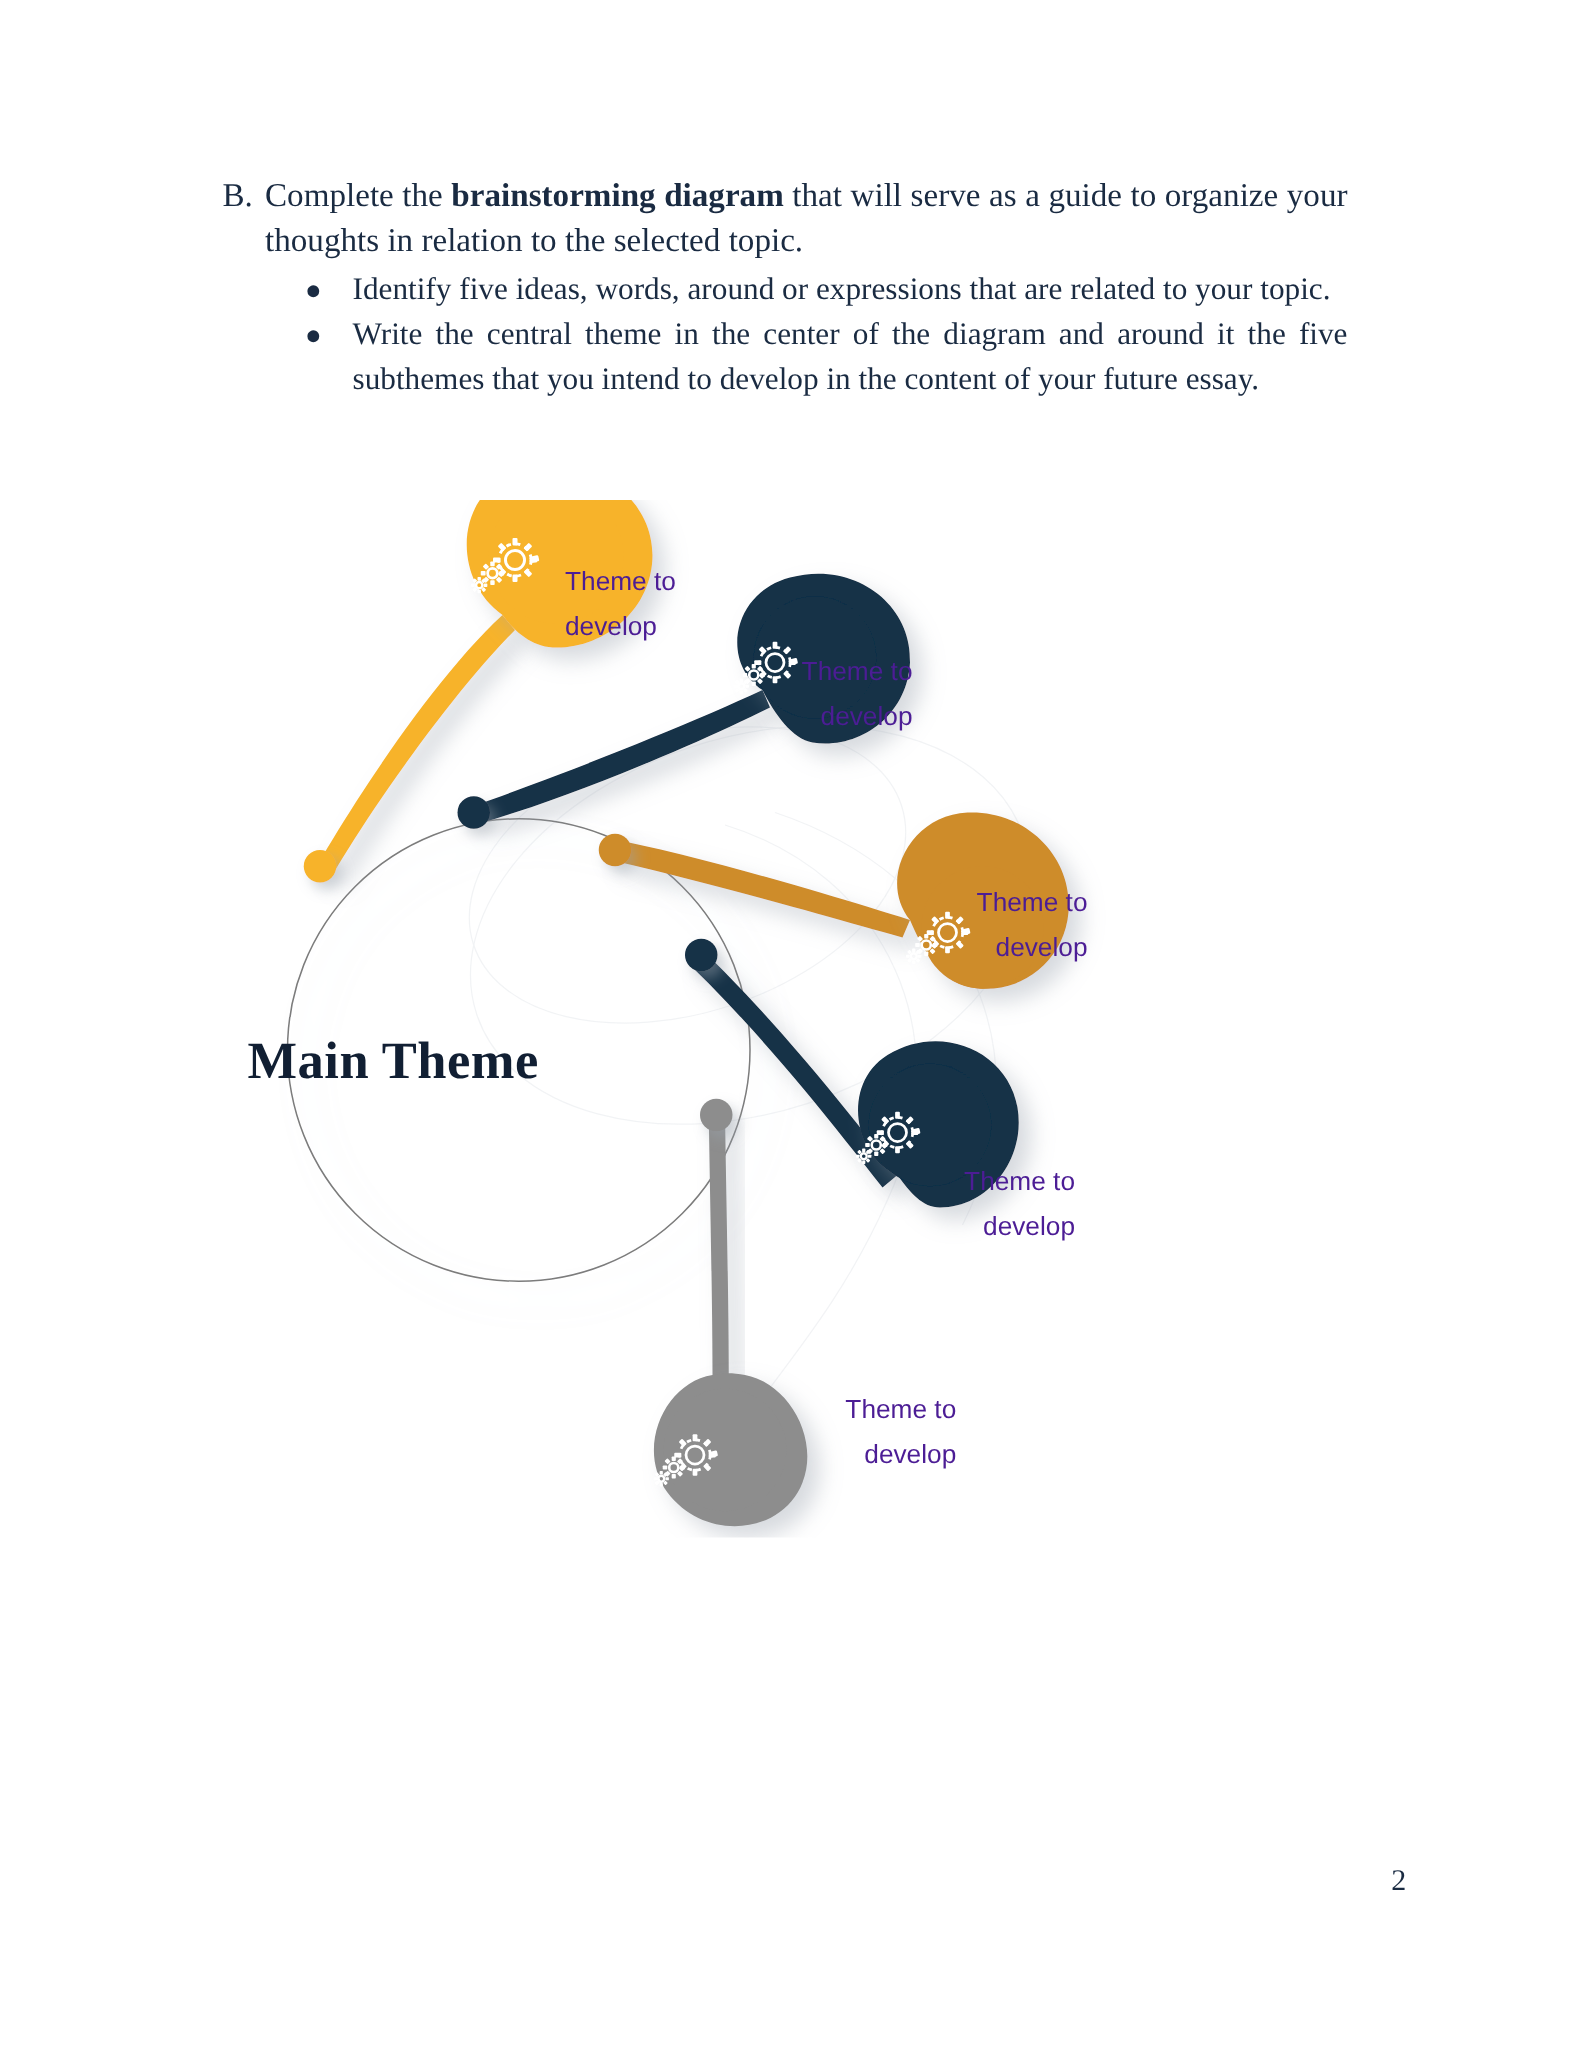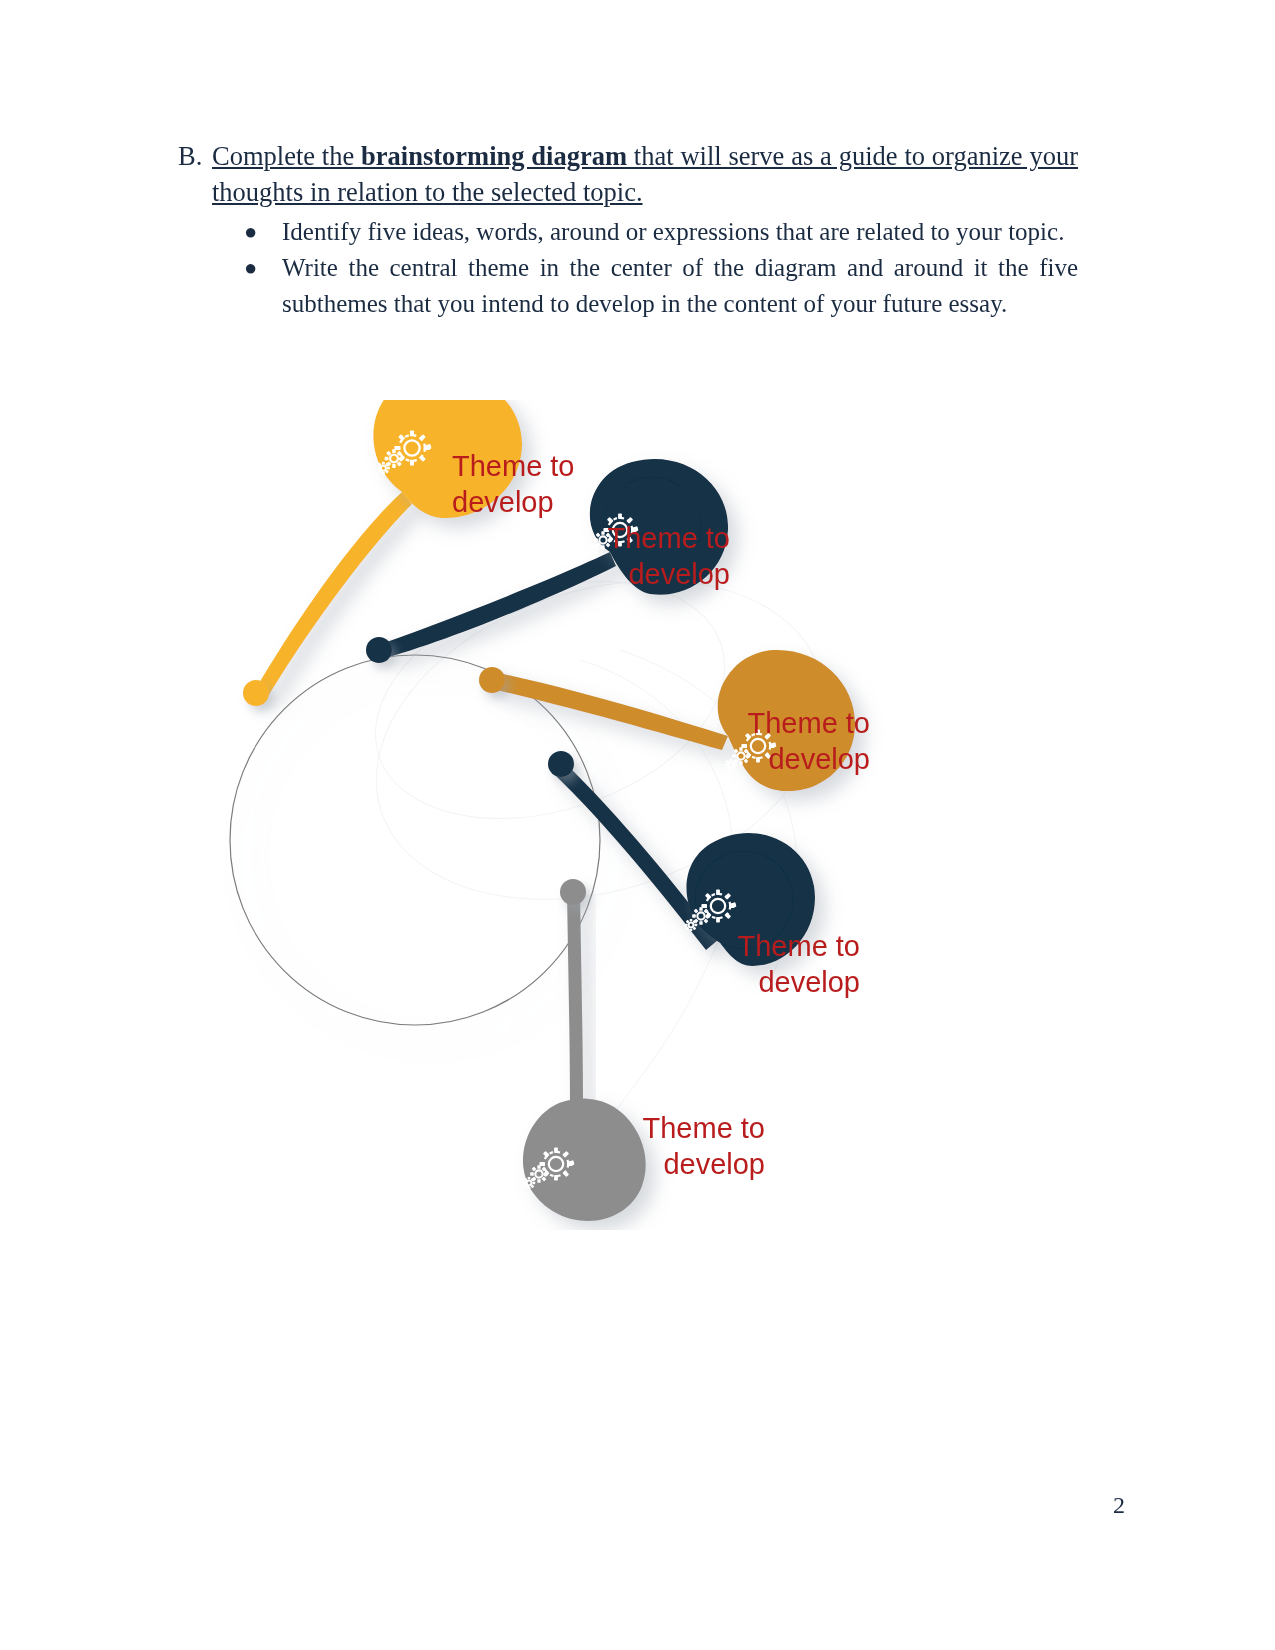--- a/index.html
+++ b/index.html
@@ -33,21 +33,20 @@
     color: #1a2b42;
   }
   .q-letter {
     flex: 0 0 auto;
     width: 34px;
   }
   .q-body {
     flex: 1 1 auto;
     text-align: justify;
     text-justify: inter-word;
-    text-decoration: underline;
   }
   .q-body b { font-weight: bold; }
 
   .bullets {
     margin-top: 4px;
     padding-left: 66px;
   }
   .bullet-row {
     display: flex;
     align-items: flex-start;
@@ -74,23 +73,23 @@
     left: 150px;
     top: 400px;
     width: 1000px;
     height: 830px;
   }
   .diagram svg { display: block; }
 
   .node-label {
     position: absolute;
     font-family: "Liberation Sans", sans-serif;
-    font-size: 29px;
-    line-height: 36px;
-    color: #b91c1c;
+    font-size: 21px;
+    line-height: 36px;
+    color: #4c1d95;
     white-space: pre-line;
   }
   .node-label.ta-left  { text-align: left; }
   .node-label.ta-right { text-align: right; }
 
   .main-theme-label {
     position: absolute;
     font-family: "Liberation Serif", serif;
     font-weight: bold;
     font-size: 42px;
@@ -263,20 +262,21 @@
     <circle cx="423" cy="492" r="13" fill="#8D8D8D" filter="url(#tinyshadow)"></circle>
     <g filter="url(#softshadow)">
       <path d="M420,700 C382,706 358,758 384,794 C414,834 476,828 492,786 C506,750 480,706 446,700 C436,698 428,698 420,700 Z" fill="#8D8D8D"></path>
       <circle cx="430" cy="760" r="49" fill="#8D8D8D"></circle>
     </g>
     <g transform="translate(406,764) scale(1.0)">
       <use href="#gears-glyph"></use>
     </g>
   </svg>
 
+  <div class="main-theme-label" style="left:48px; top:425px;">Main Theme</div>
 
   <div class="node-label ta-left" style="left:302px; top:48px; width:180px;">Theme to
 develop</div>
 
   <div class="node-label ta-right" style="left:370px; top:120px; width:210px;">Theme to
 develop</div>
 
   <div class="node-label ta-right" style="left:480px; top:305px; width:240px;">Theme to
 develop</div>
 

